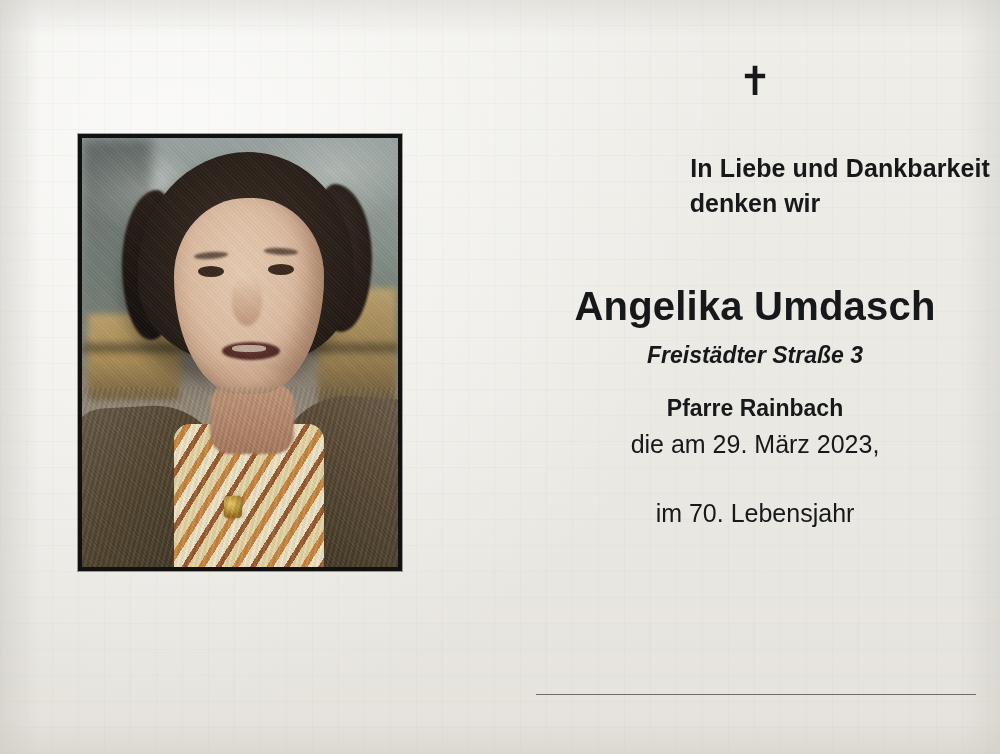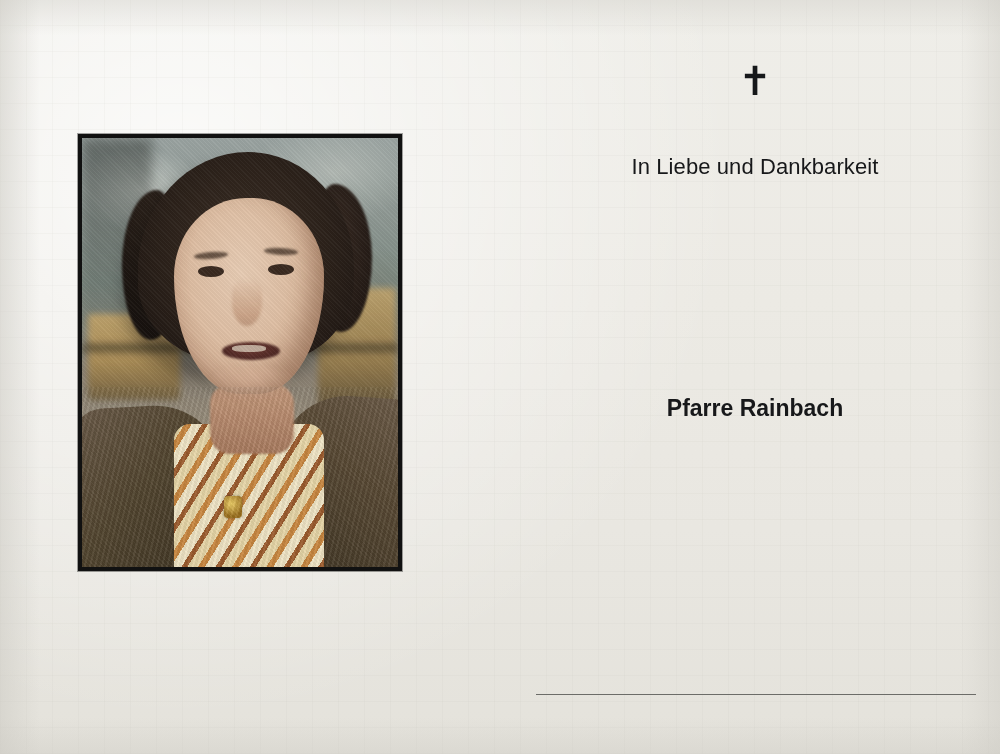--- a/index.html
+++ b/index.html
@@ -277,23 +277,24 @@
     color: #16181a;
     font-family: "Liberation Serif", serif;
   }
   .line {
     font-family: "Liberation Sans", sans-serif;
     color: #17181a;
   }
   .intro1 {
     position: absolute;
     left: 0; right: 0; top: 154px;
-    font-size: 22px;
-    font-weight: normal;
+    font-size: 25px;
+    font-weight: bold;
     letter-spacing: 0.1px;
+    text-align: right;
   }
   .intro2 {
     position: absolute;
     left: 0; right: 0; top: 189px;
     font-size: 25px;
     font-weight: bold;
   }
   .anfrau {
     position: absolute;
     left: 0; right: 0; top: 237px;
@@ -394,21 +395,26 @@
       <div class="ph-coat-tex"></div>
       <div class="ph-grain"></div>
     </div>
   </div>
 
   <div class="text-col">
 
     <div class="cross">✝</div>
 
     <div class="line intro1">In Liebe und Dankbarkeit</div>
-
-
-
+    <div class="line intro2">denken wir</div>
+
+
+    <div class="line name">Angelika Umdasch</div>
+
+    <div class="line addr1">Freistädter Straße 3</div>
     <div class="line addr2">Pfarre Rainbach</div>
 
+    <div class="line body1">die am 29. März 2023,</div>
+    <div class="line body3">im 70. Lebensjahr</div>
 
     <div class="rule"></div>
   </div>
 </div>
 
 </body></html>

